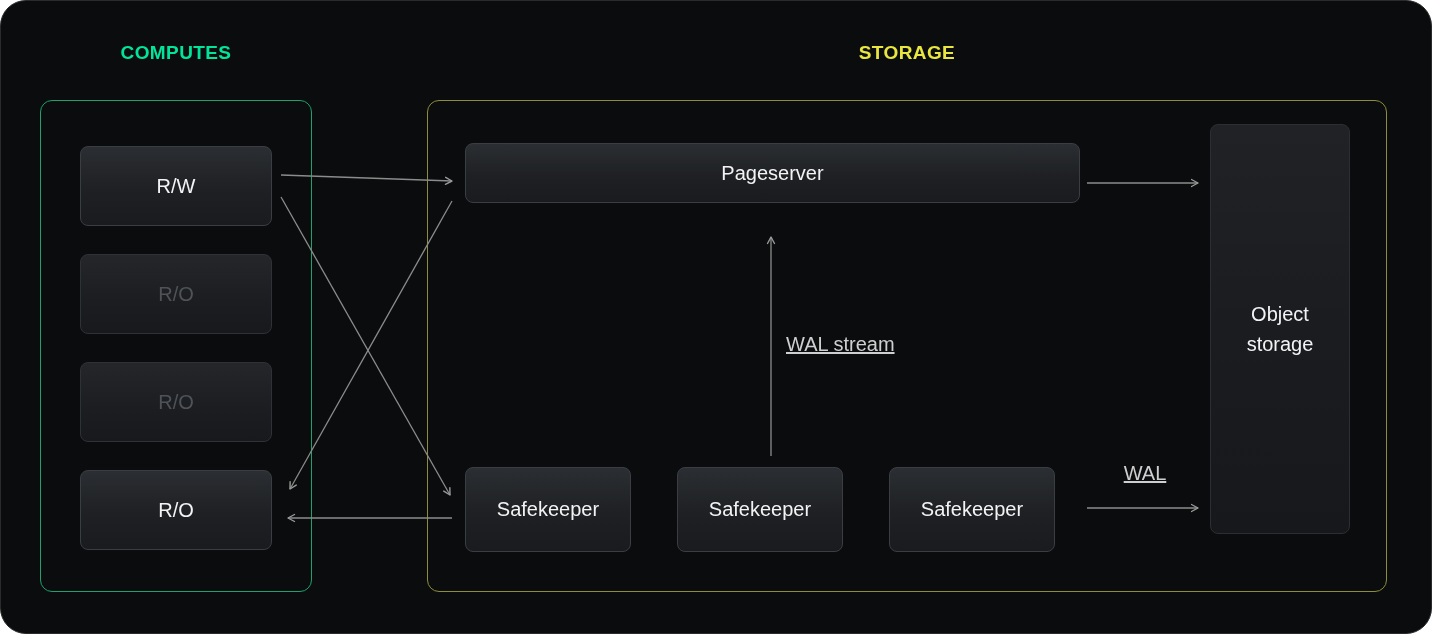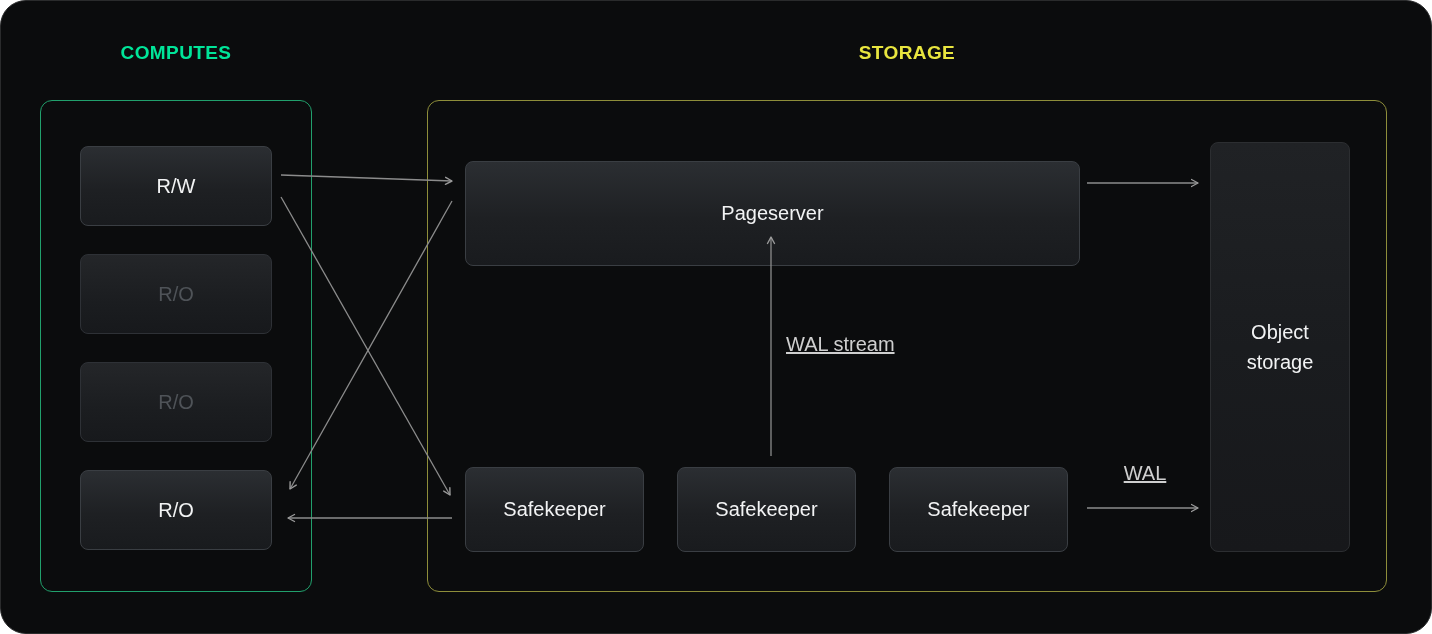--- a/index.html
+++ b/index.html
@@ -52,27 +52,27 @@
     border-radius: 8px;
     color: #f2f3f4;
     font-size: 20px;
   }
   .node.dimmed { color: #4f5358; border-color: #2e3136; background: linear-gradient(180deg, #242629 0%, #1b1d20 60%, #17191c 100%); }
   .compute { left: 80px; width: 192px; height: 80px; }
   .compute-1 { top: 146px; }
   .compute-2 { top: 254px; }
   .compute-3 { top: 362px; }
   .compute-4 { top: 470px; }
-  .pageserver { left: 465px; top: 143px; width: 615px; height: 105px; margin-top: 18px; }
-  .safekeeper { top: 467px; width: 179px; height: 85px; }
+  .pageserver { left: 465px; top: 143px; width: 615px; height: 60px; }
+  .safekeeper { top: 467px; width: 166px; height: 85px; }
   .sk-1 { left: 465px; }
   .sk-2 { left: 677px; }
   .sk-3 { left: 889px; }
   .object-storage {
-    left: 1210px; top: 142px; width: 140px; height: 410px;
+    left: 1210px; top: 124px; width: 140px; height: 410px;
     background: linear-gradient(180deg, #202225 0%, #1a1c1f 50%, #17181b 100%);
     border: 1px solid #2c2e31;
     text-align: center;
     line-height: 1.5;
     padding: 0 6px;
   }
   .flow-label {
     position: absolute;
     color: #cfcfcf;
     font-size: 20px;

